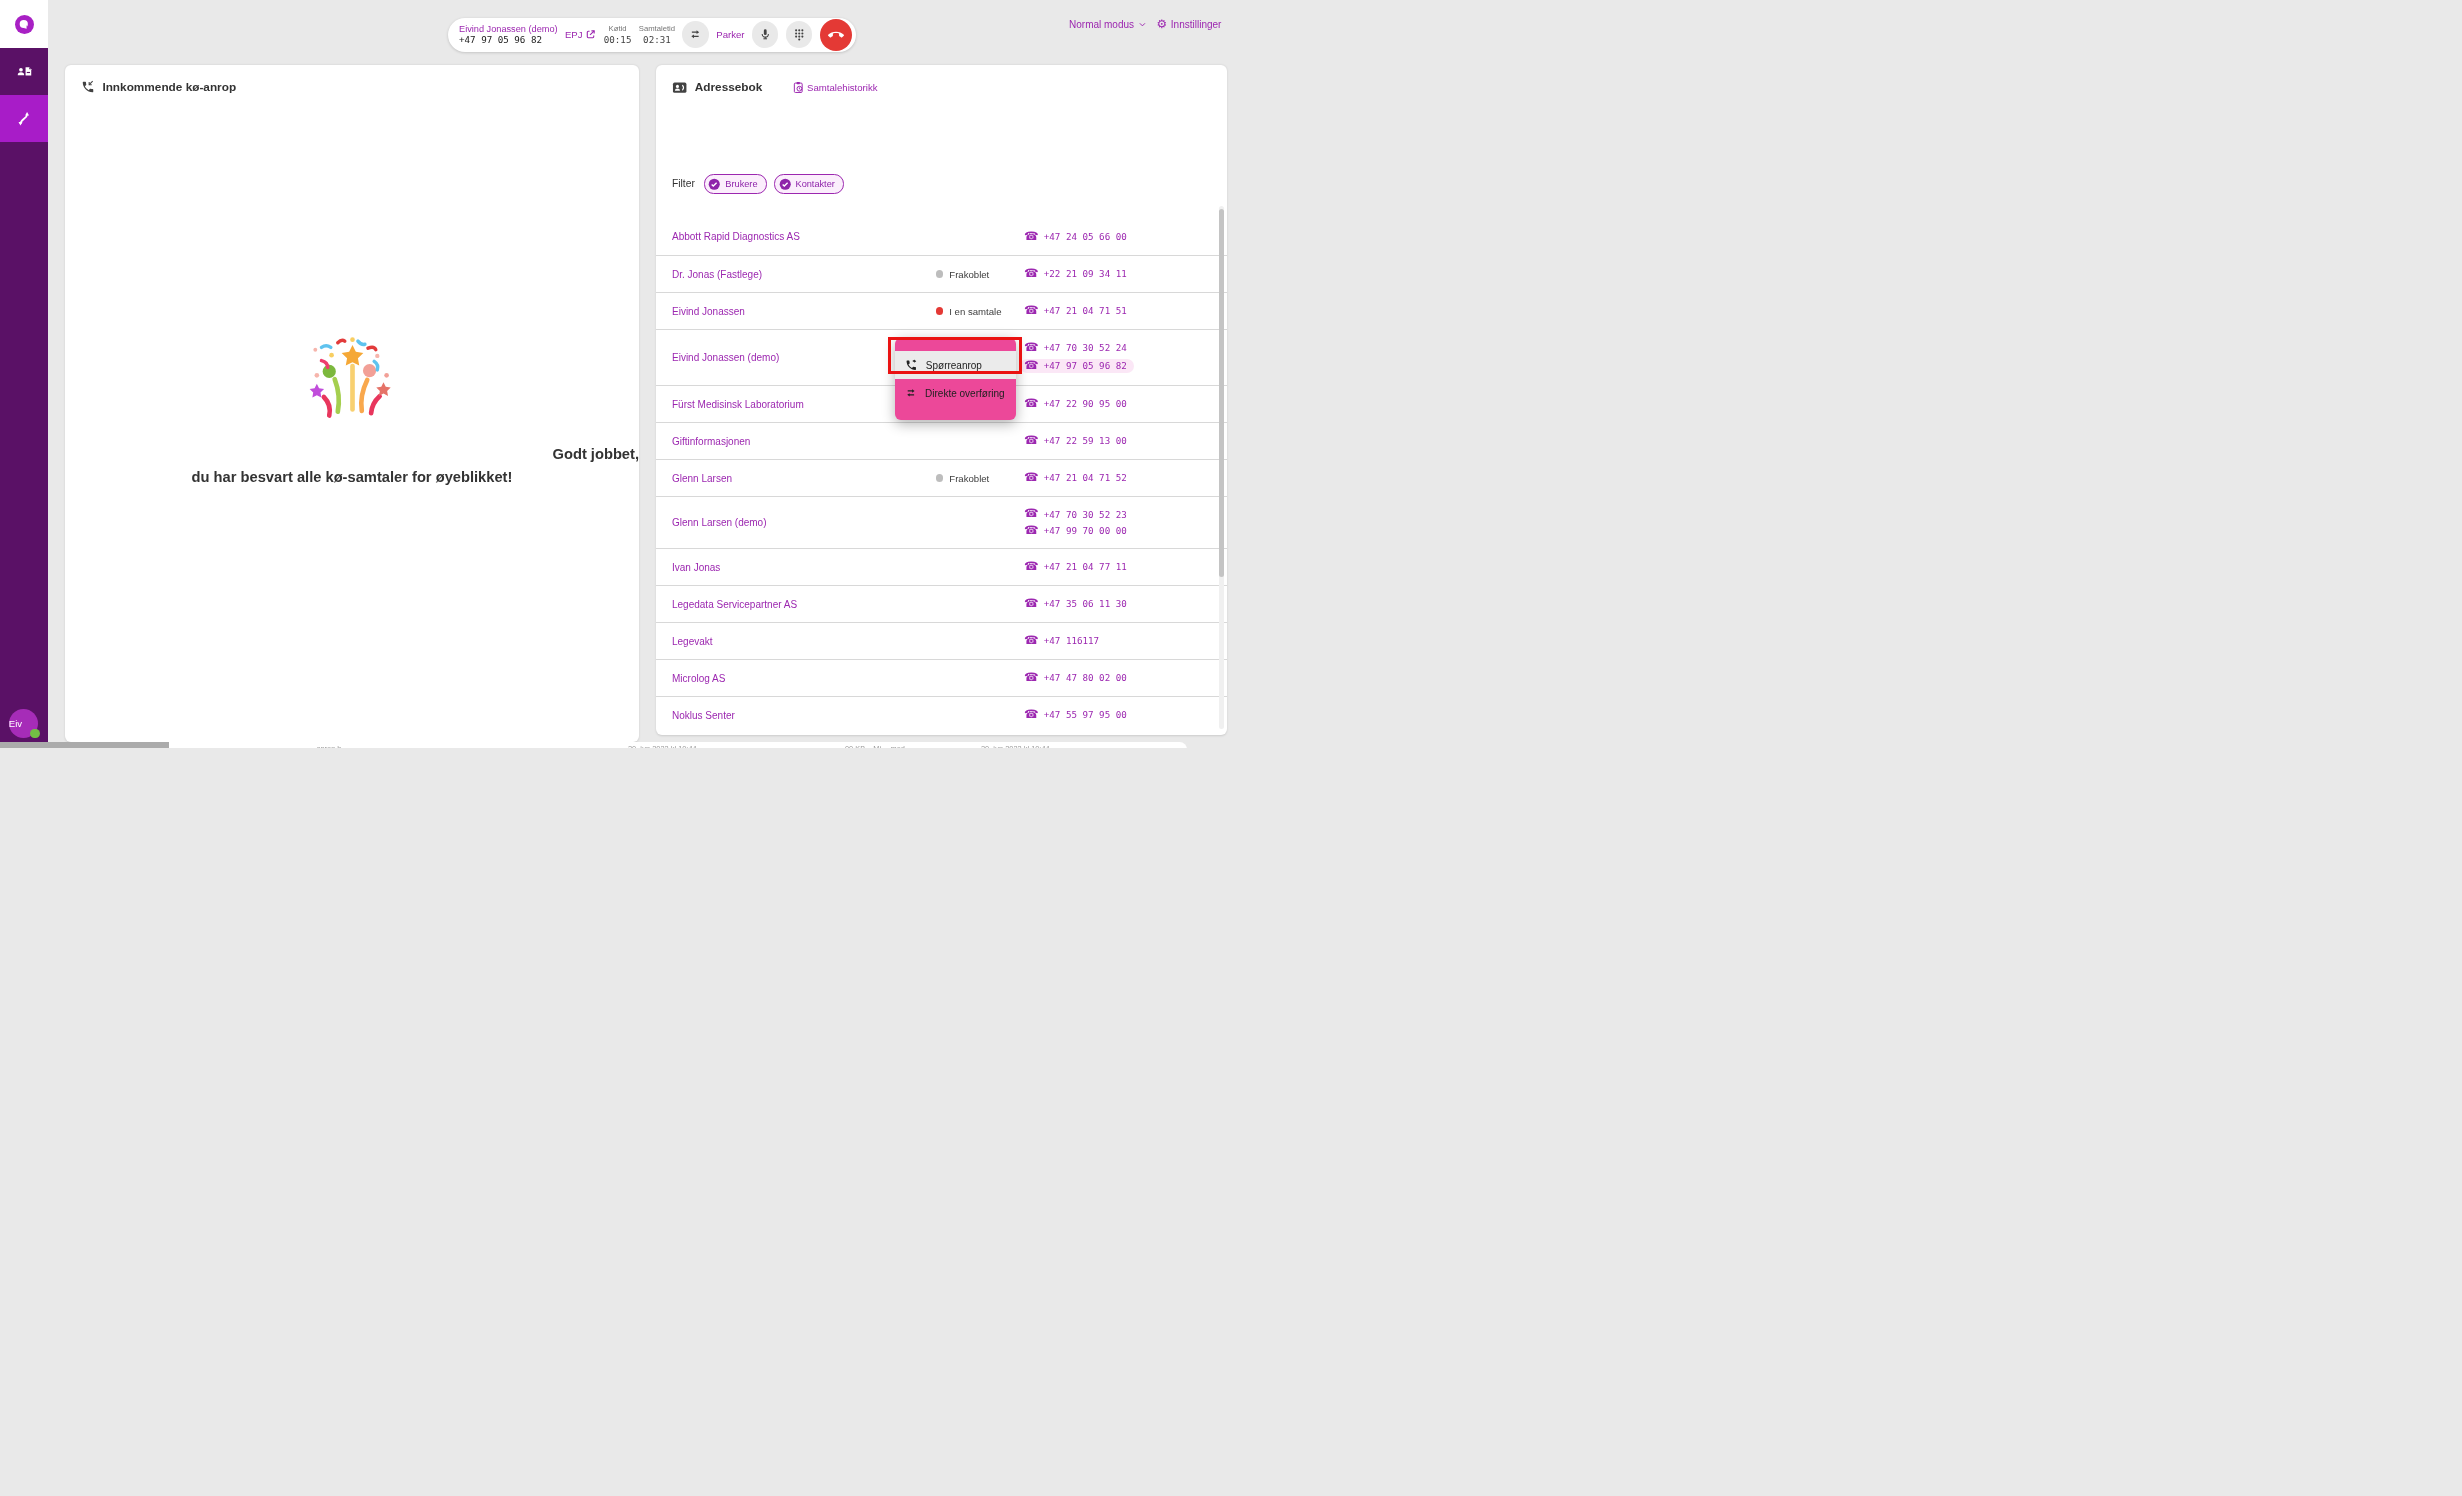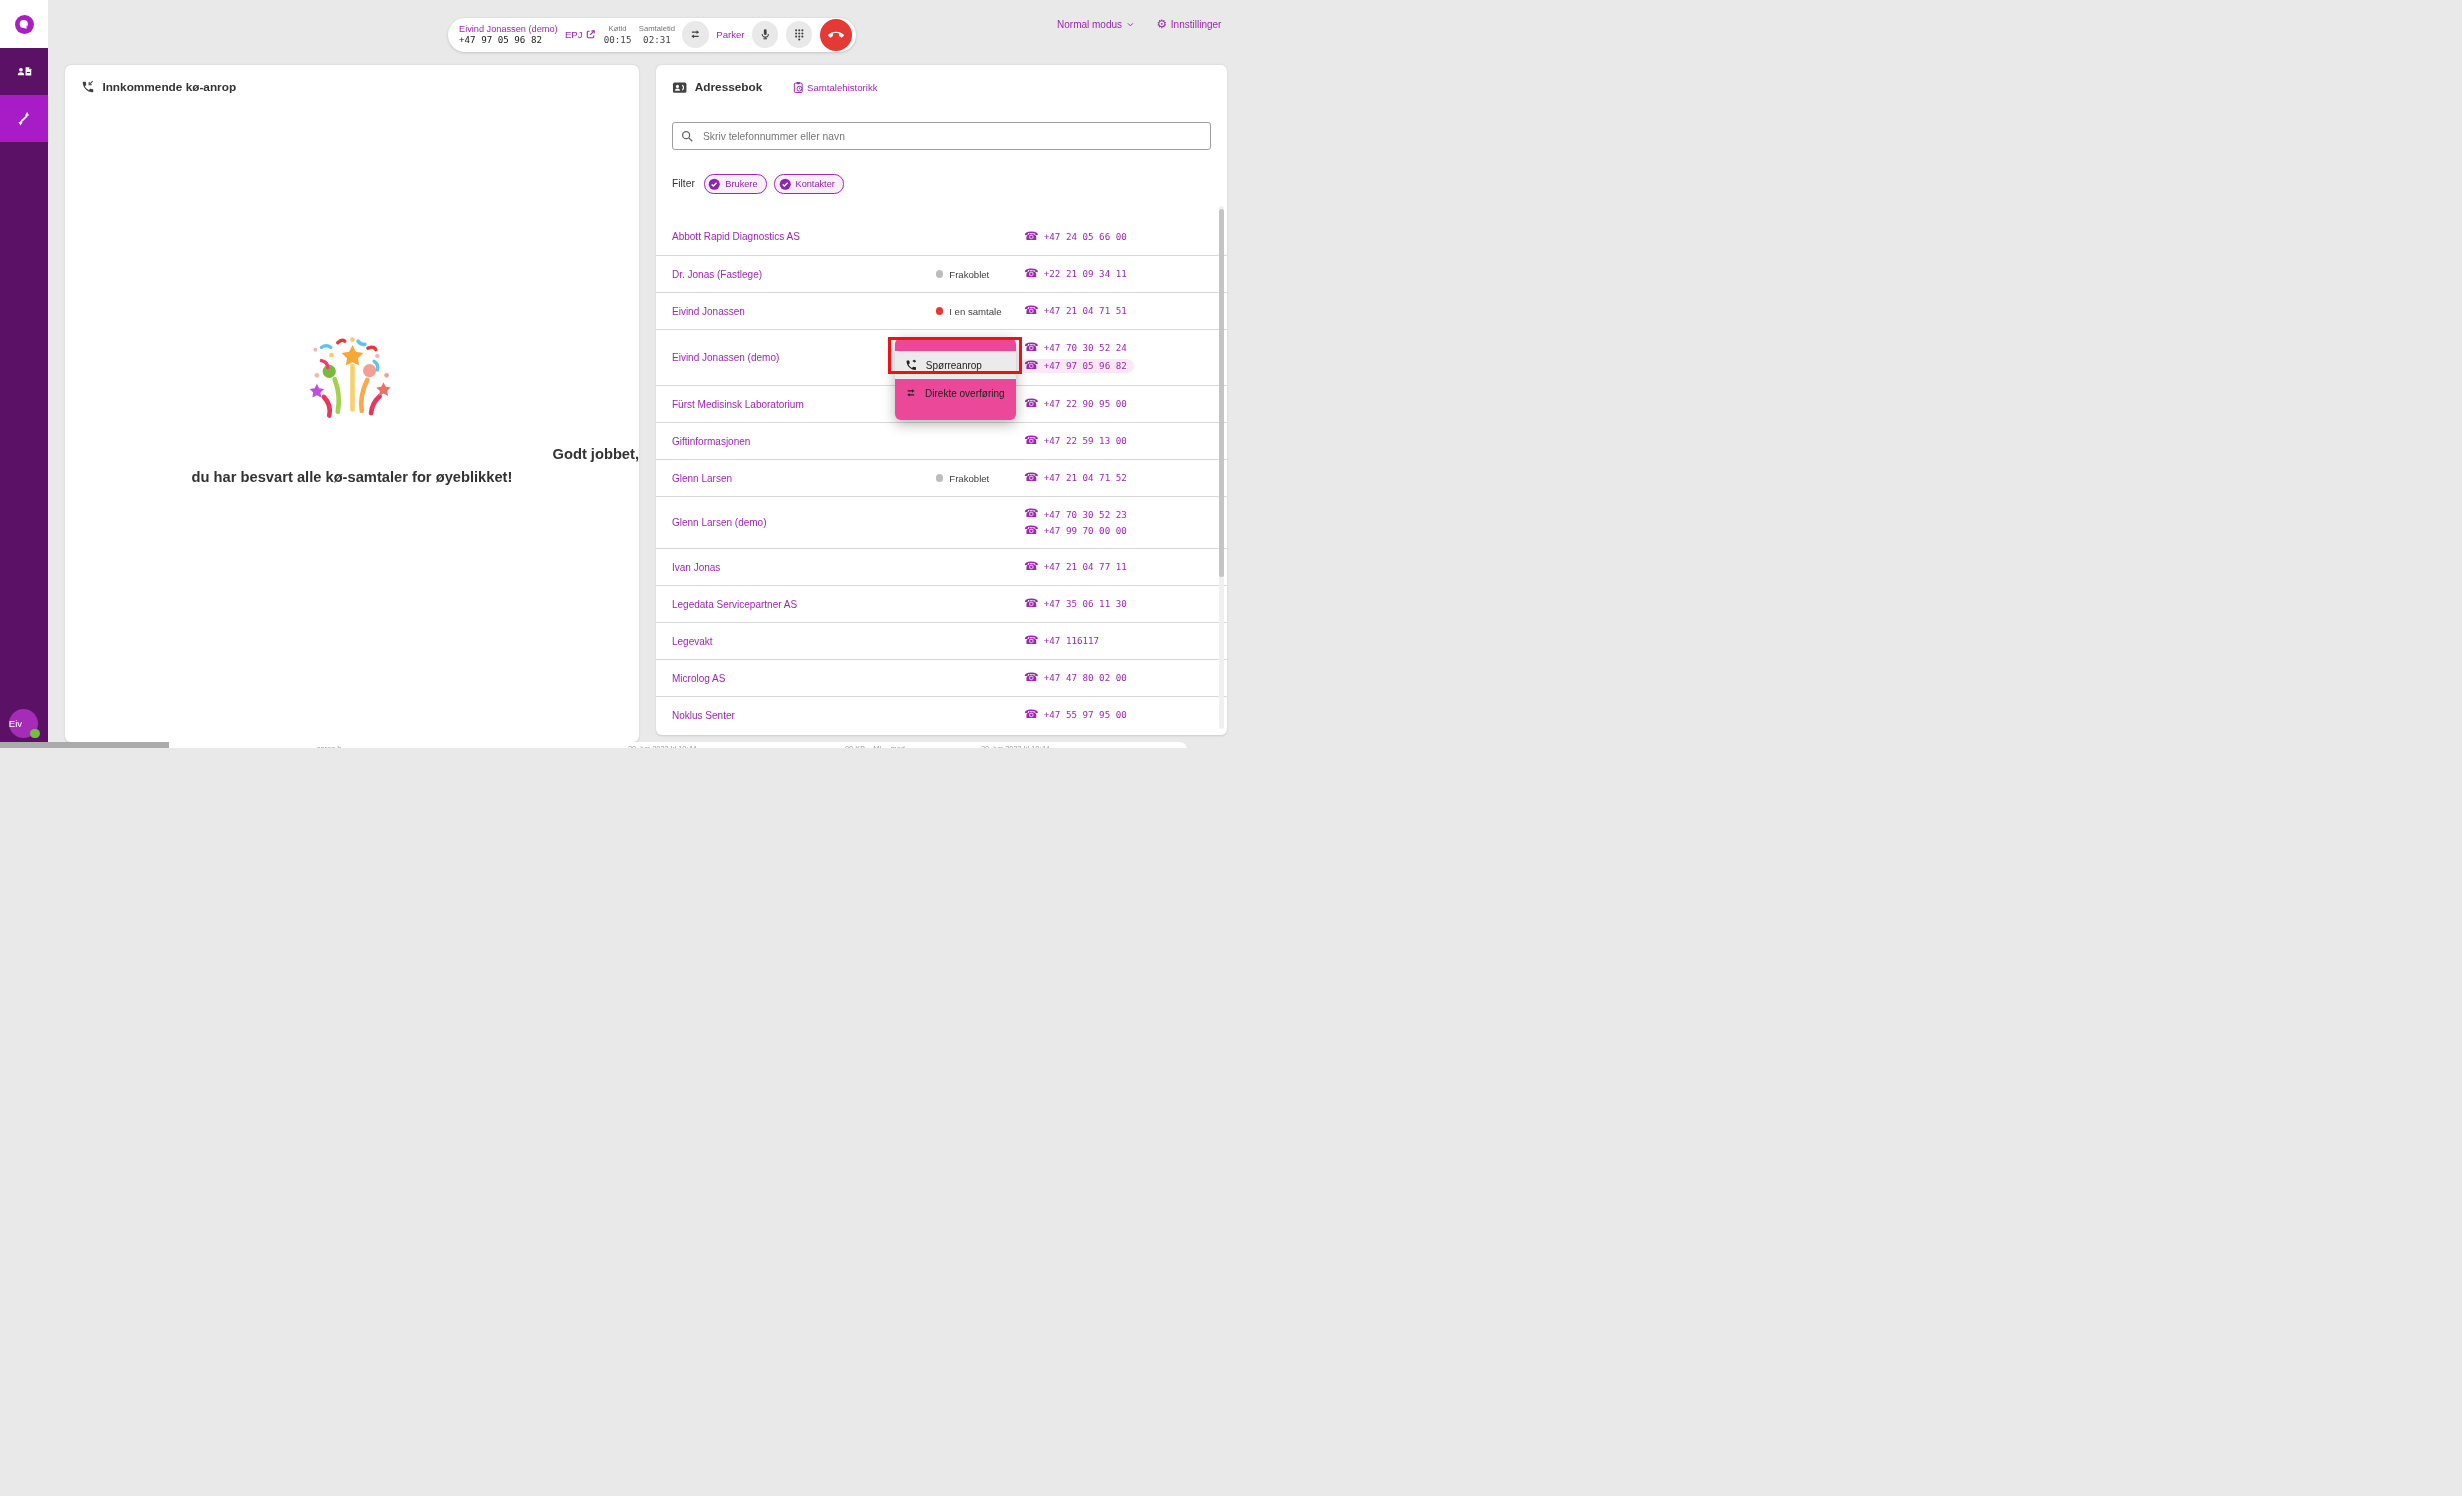--- a/index.html
+++ b/index.html
@@ -21,21 +21,21 @@
   .caller-block{line-height:1.15;white-space:nowrap;}
   .caller-name{color:#9c27b0;font-size:9.2px;}
   .caller-number{font-size:9.2px;color:#212121;}
   .purple-link{color:#9c27b0;font-size:9.6px;white-space:nowrap;display:inline-flex;align-items:center;gap:2.9px;cursor:pointer;}
   .timer-block{text-align:center;line-height:1.2;white-space:nowrap;}
   .timer-label{font-size:7.7px;color:#757575;}
   .timer-value{font-size:9.2px;color:#424242;}
   .round-btn{width:26.5px;height:26.5px;border-radius:50%;background:#e9e9e9;display:flex;align-items:center;justify-content:center;cursor:pointer;flex:0 0 auto;}
   .hangup-btn{width:32px;height:32px;border-radius:50%;background:#e43935;display:flex;align-items:center;justify-content:center;cursor:pointer;flex:0 0 auto;}
 
-  #top-right{position:absolute;right:9.6px;top:19px;display:flex;align-items:center;gap:22px;}
+  #top-right{position:absolute;right:9.6px;top:19px;display:flex;align-items:center;gap:10px;}
   .tr-link{color:#9c27b0;font-size:10px;display:inline-flex;align-items:center;gap:3.7px;cursor:pointer;white-space:nowrap;}
   .gear-glyph{font-size:11.8px;line-height:1;}
 
   
   .card{position:absolute;background:#fff;border-radius:5.9px;box-shadow:0 0.7px 2.2px rgba(0,0,0,.13);}
   #queue-card{left:65px;top:65px;width:574px;height:677px;}
   #book-card{left:656px;top:65px;width:571px;height:670px;}
 
   .card-header{position:absolute;left:16px;top:14.7px;display:flex;align-items:center;gap:7.4px;}
   .card-title{font-size:11.8px;font-weight:bold;color:#333;white-space:nowrap;}
@@ -262,27 +262,20 @@
         <svg width="12.5" height="12.5" viewBox="0 0 24 24" fill="none" stroke="#9c27b0" stroke-width="1.9">
           <rect x="4.5" y="4" width="15" height="18" rx="2"></rect>
           <rect x="9" y="2" width="6" height="4" rx="1" fill="#9c27b0" stroke="none"></rect>
           <circle cx="14.2" cy="14.8" r="4.6" fill="#ffffff"></circle>
           <path d="M14.2 12.4v2.6l1.9 1.2"></path>
         </svg>
         <span>Samtalehistorikk</span>
       </span>
     </div>
 
-    <div id="search-box">
-      <svg width="14" height="14" viewBox="0 0 24 24" fill="none" stroke="#5f6368" stroke-width="2.2">
-        <circle cx="10.5" cy="10.5" r="6"></circle>
-        <path d="M15.2 15.2L21 21"></path>
-      </svg>
-      <input type="text" placeholder="Skriv telefonnummer eller navn" style="">
-    </div>
 
     <div id="filter-row">
       <span class="filter-label">Filter</span>
       <span class="chip">
         <svg width="12.5" height="12.5" viewBox="0 0 18 18">
           <circle cx="9" cy="9" r="8" fill="#8e24aa"></circle>
           <path d="M5.3 9.3l2.3 2.3 4.8-4.8" stroke="#fff" stroke-width="1.9" fill="none"></path>
         </svg>
         <span>Brukere</span>
       </span>

